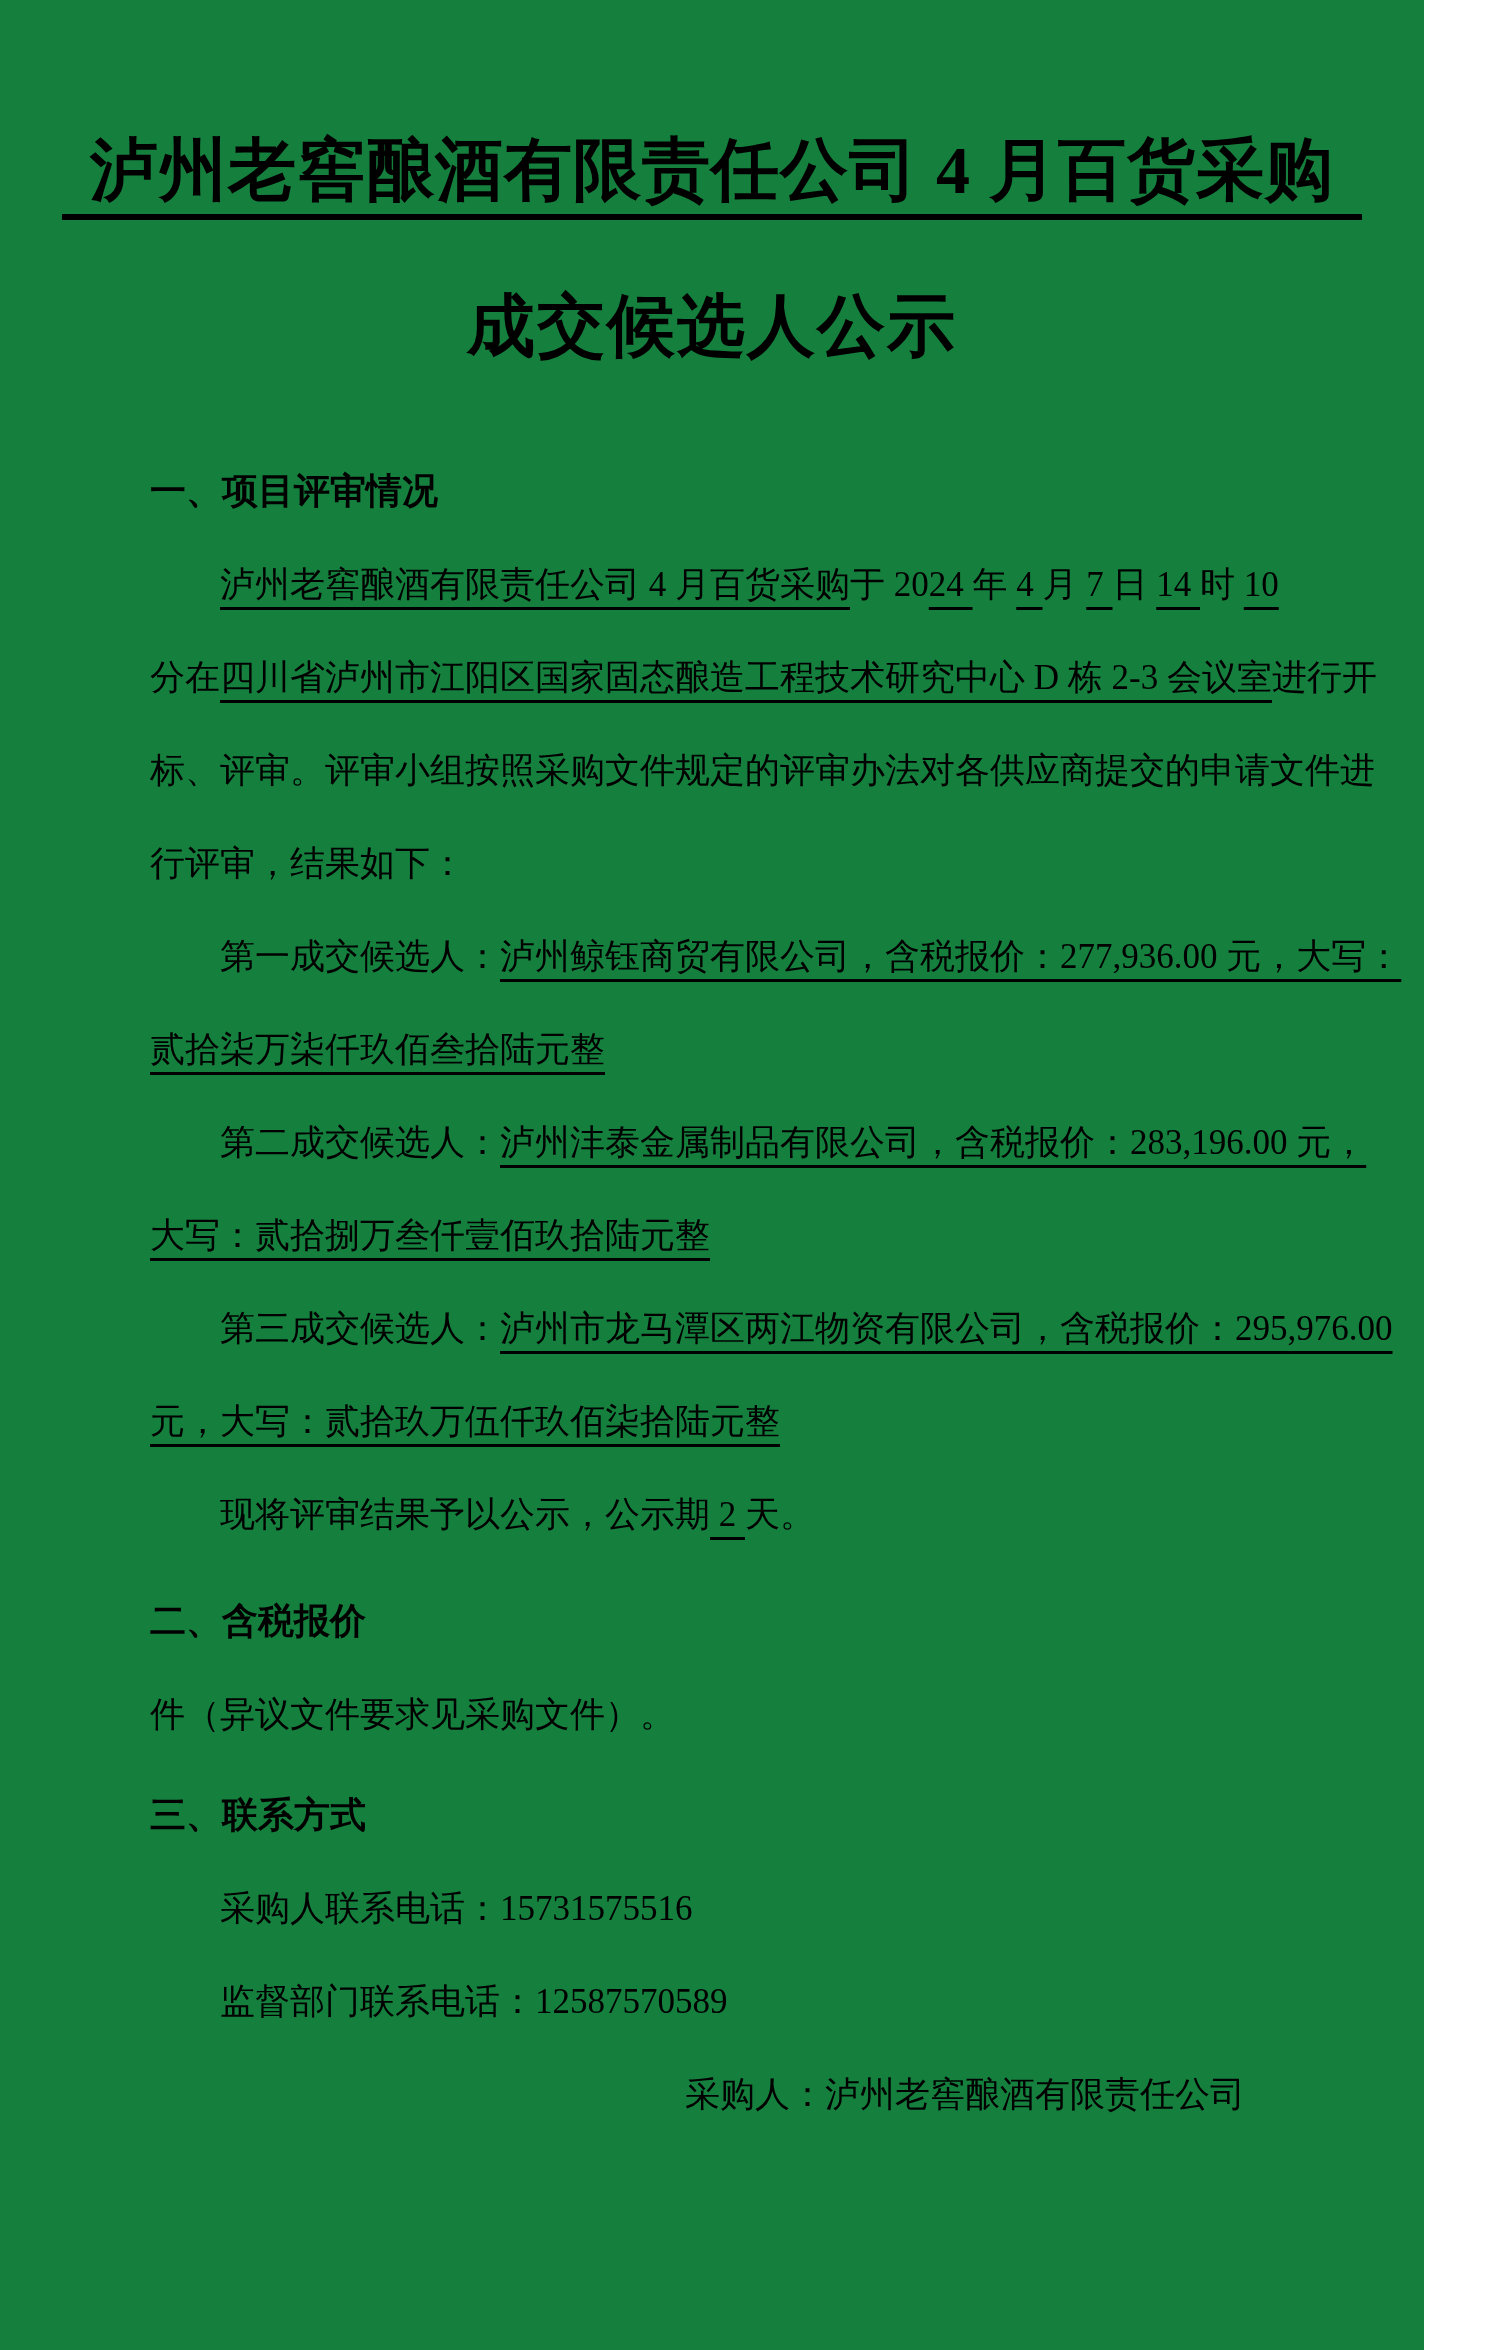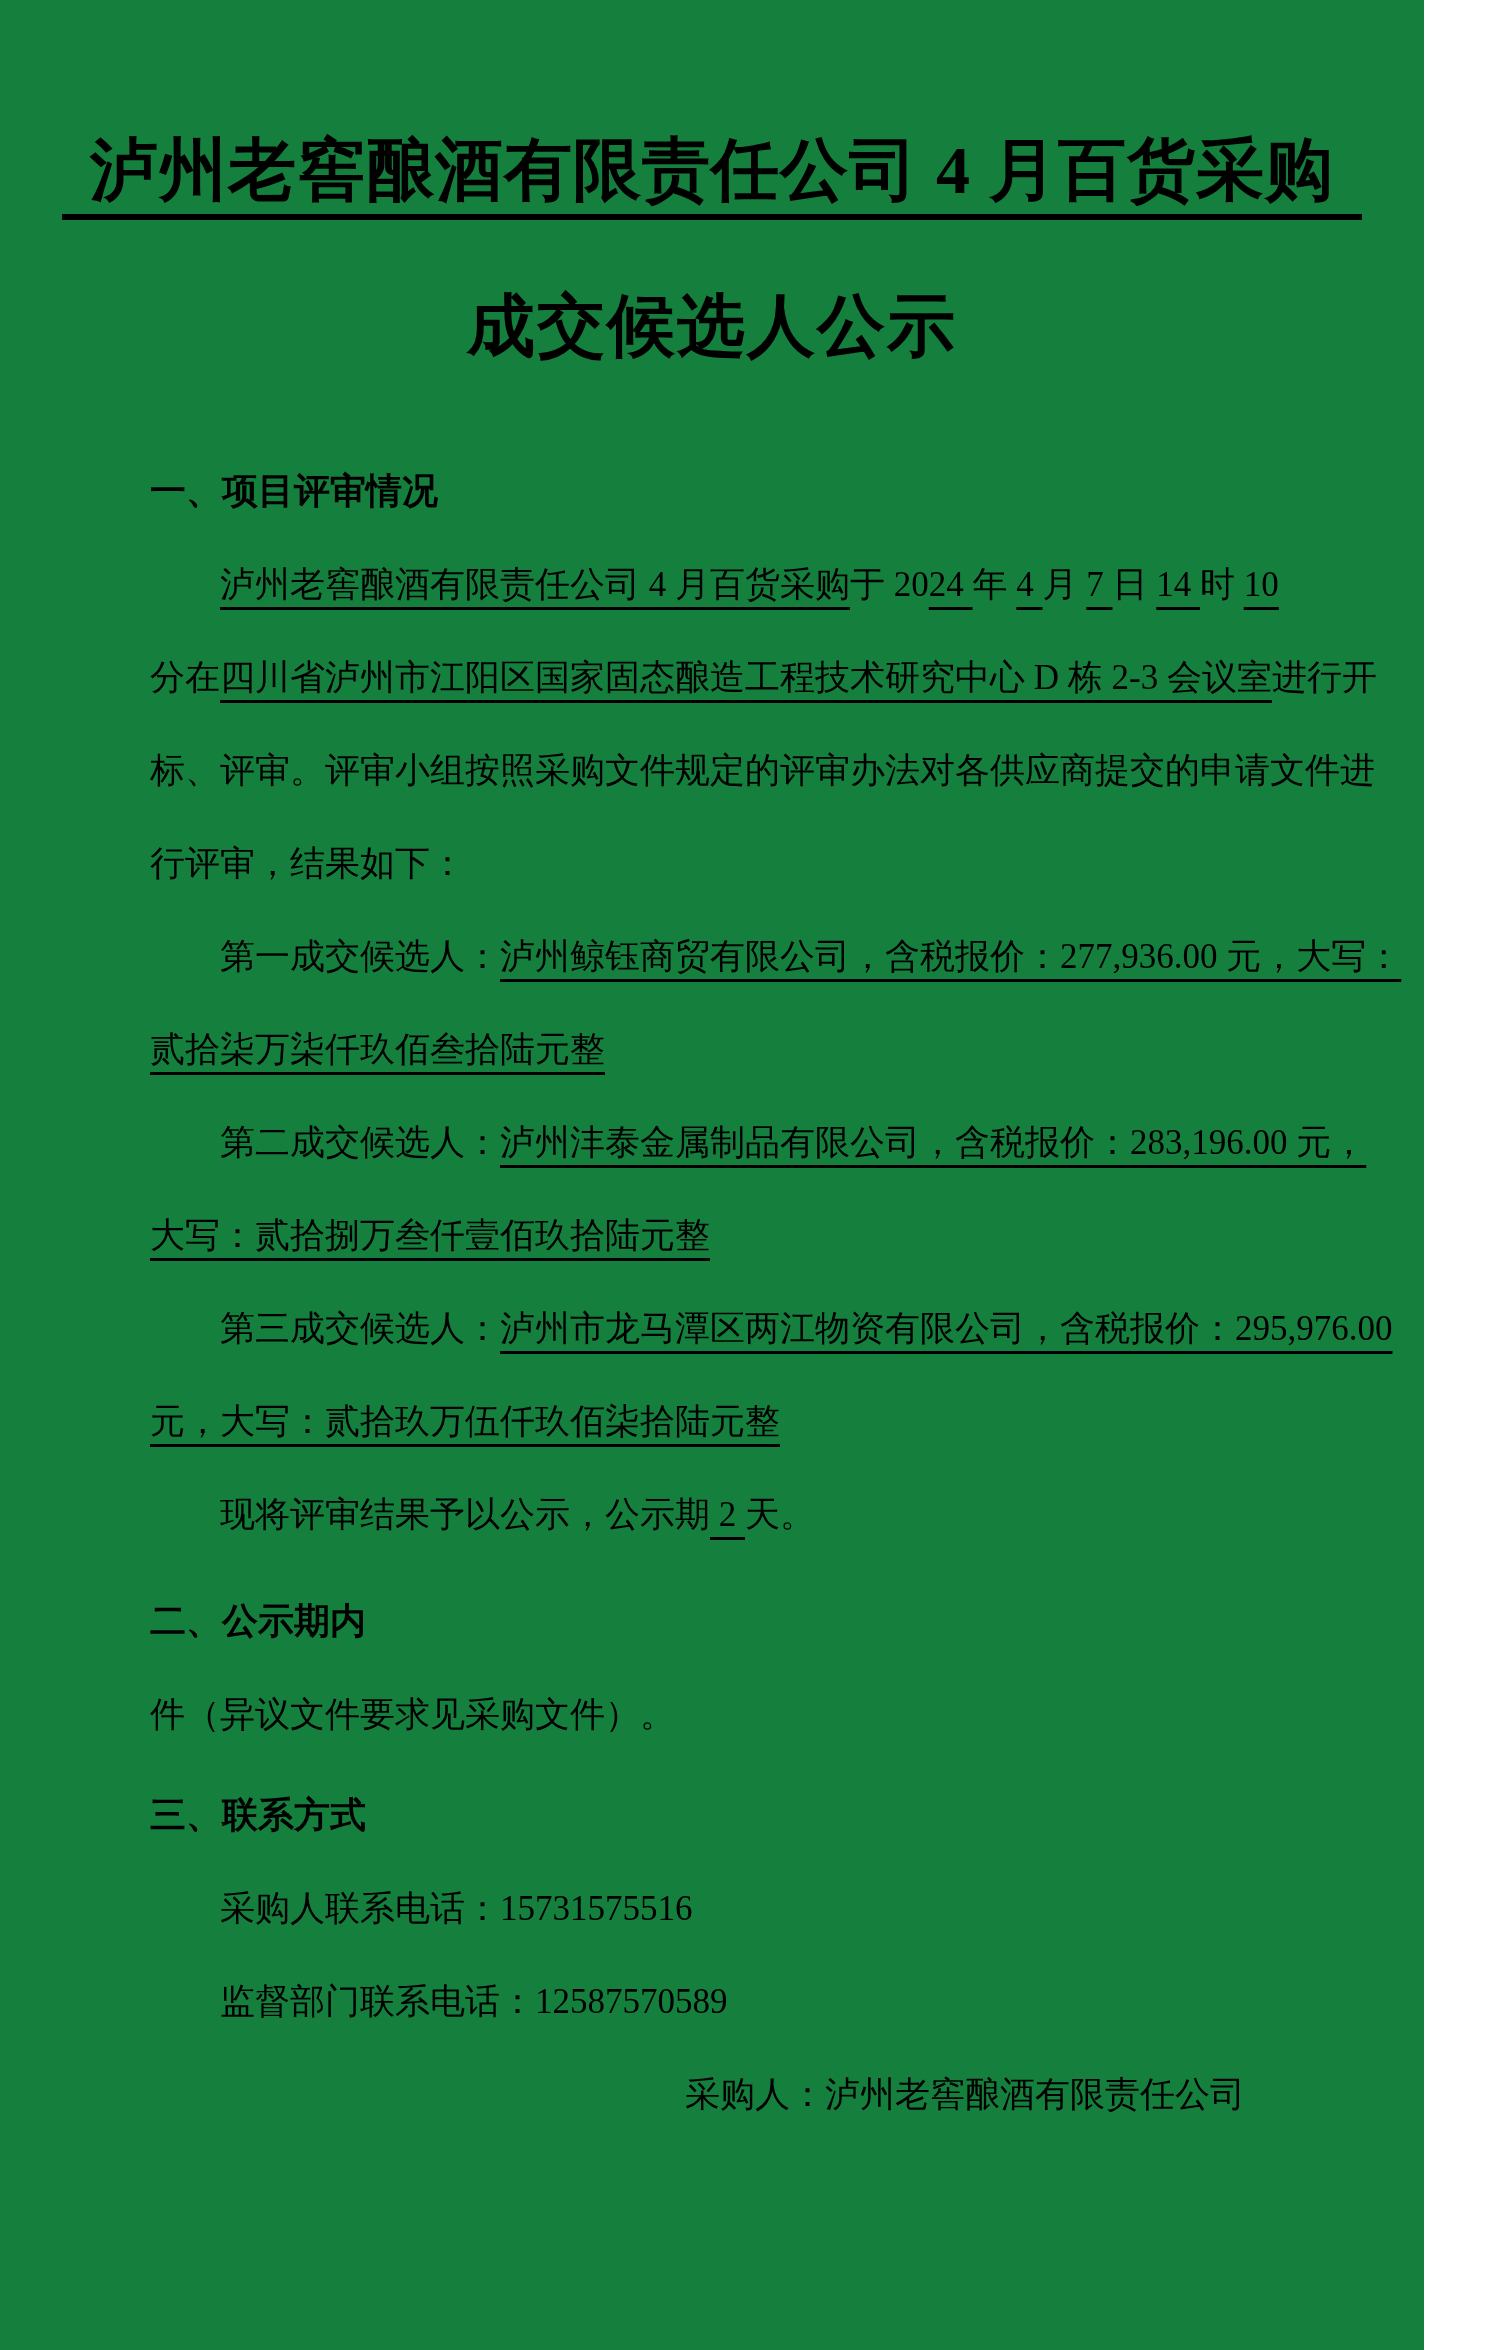--- a/index.html
+++ b/index.html
@@ -81,20 +81,20 @@
       <div class="line"><span class="seg">分在</span><span class="seg u">四川省泸州市江阳区国家固态酿造工程技术研究中心 D 栋 2-3 会议室</span><span class="seg">进行开</span></div>
       <div class="line"><span class="seg">标、评审。评审小组按照采购文件规定的评审办法对各供应商提交的申请文件进</span></div>
       <div class="line"><span class="seg">行评审，结果如下：</span></div>
       <div class="line" style="padding-left: 70px;"><span class="seg">第一成交候选人：</span><span class="seg u">泸州鲸钰商贸有限公司，含税报价：277,936.00 元，大写：</span></div>
       <div class="line"><span class="seg u">贰拾柒万柒仟玖佰叁拾陆元整</span></div>
       <div class="line" style="padding-left: 70px;"><span class="seg">第二成交候选人：</span><span class="seg u">泸州沣泰金属制品有限公司，含税报价：283,196.00 元，</span></div>
       <div class="line"><span class="seg u">大写：贰拾捌万叁仟壹佰玖拾陆元整</span></div>
       <div class="line" style="padding-left: 70px;"><span class="seg">第三成交候选人：</span><span class="seg u">泸州市龙马潭区两江物资有限公司，含税报价：295,976.00</span></div>
       <div class="line"><span class="seg u">元，大写：贰拾玖万伍仟玖佰柒拾陆元整</span></div>
       <div class="line" style="padding-left: 70px;"><span class="seg">现将评审结果予以公示，公示期</span><span class="seg u"> 2 </span><span class="seg">天。</span></div>
-      <div class="line heading" style="margin-top: 14px;"><span class="seg">二、公示期内</span></div>
+      <div class="line heading" style="margin-top: 14px;"><span class="seg">二、含税报价</span></div>
       <div class="line"><span class="seg">件（异议文件要求见采购文件）。</span></div>
       <div class="line heading" style="margin-top: 8px;"><span class="seg">三、联系方式</span></div>
       <div class="line" style="padding-left: 70px;"><span class="seg">采购人联系电话：15731575516</span></div>
       <div class="line" style="padding-left: 70px;"><span class="seg">监督部门联系电话：12587570589</span></div>
       <div class="line" style="padding-left: 535px;"><span class="seg">采购人：泸州老窖酿酒有限责任公司</span></div>
     </div>
 </div>
 
 </body></html>

